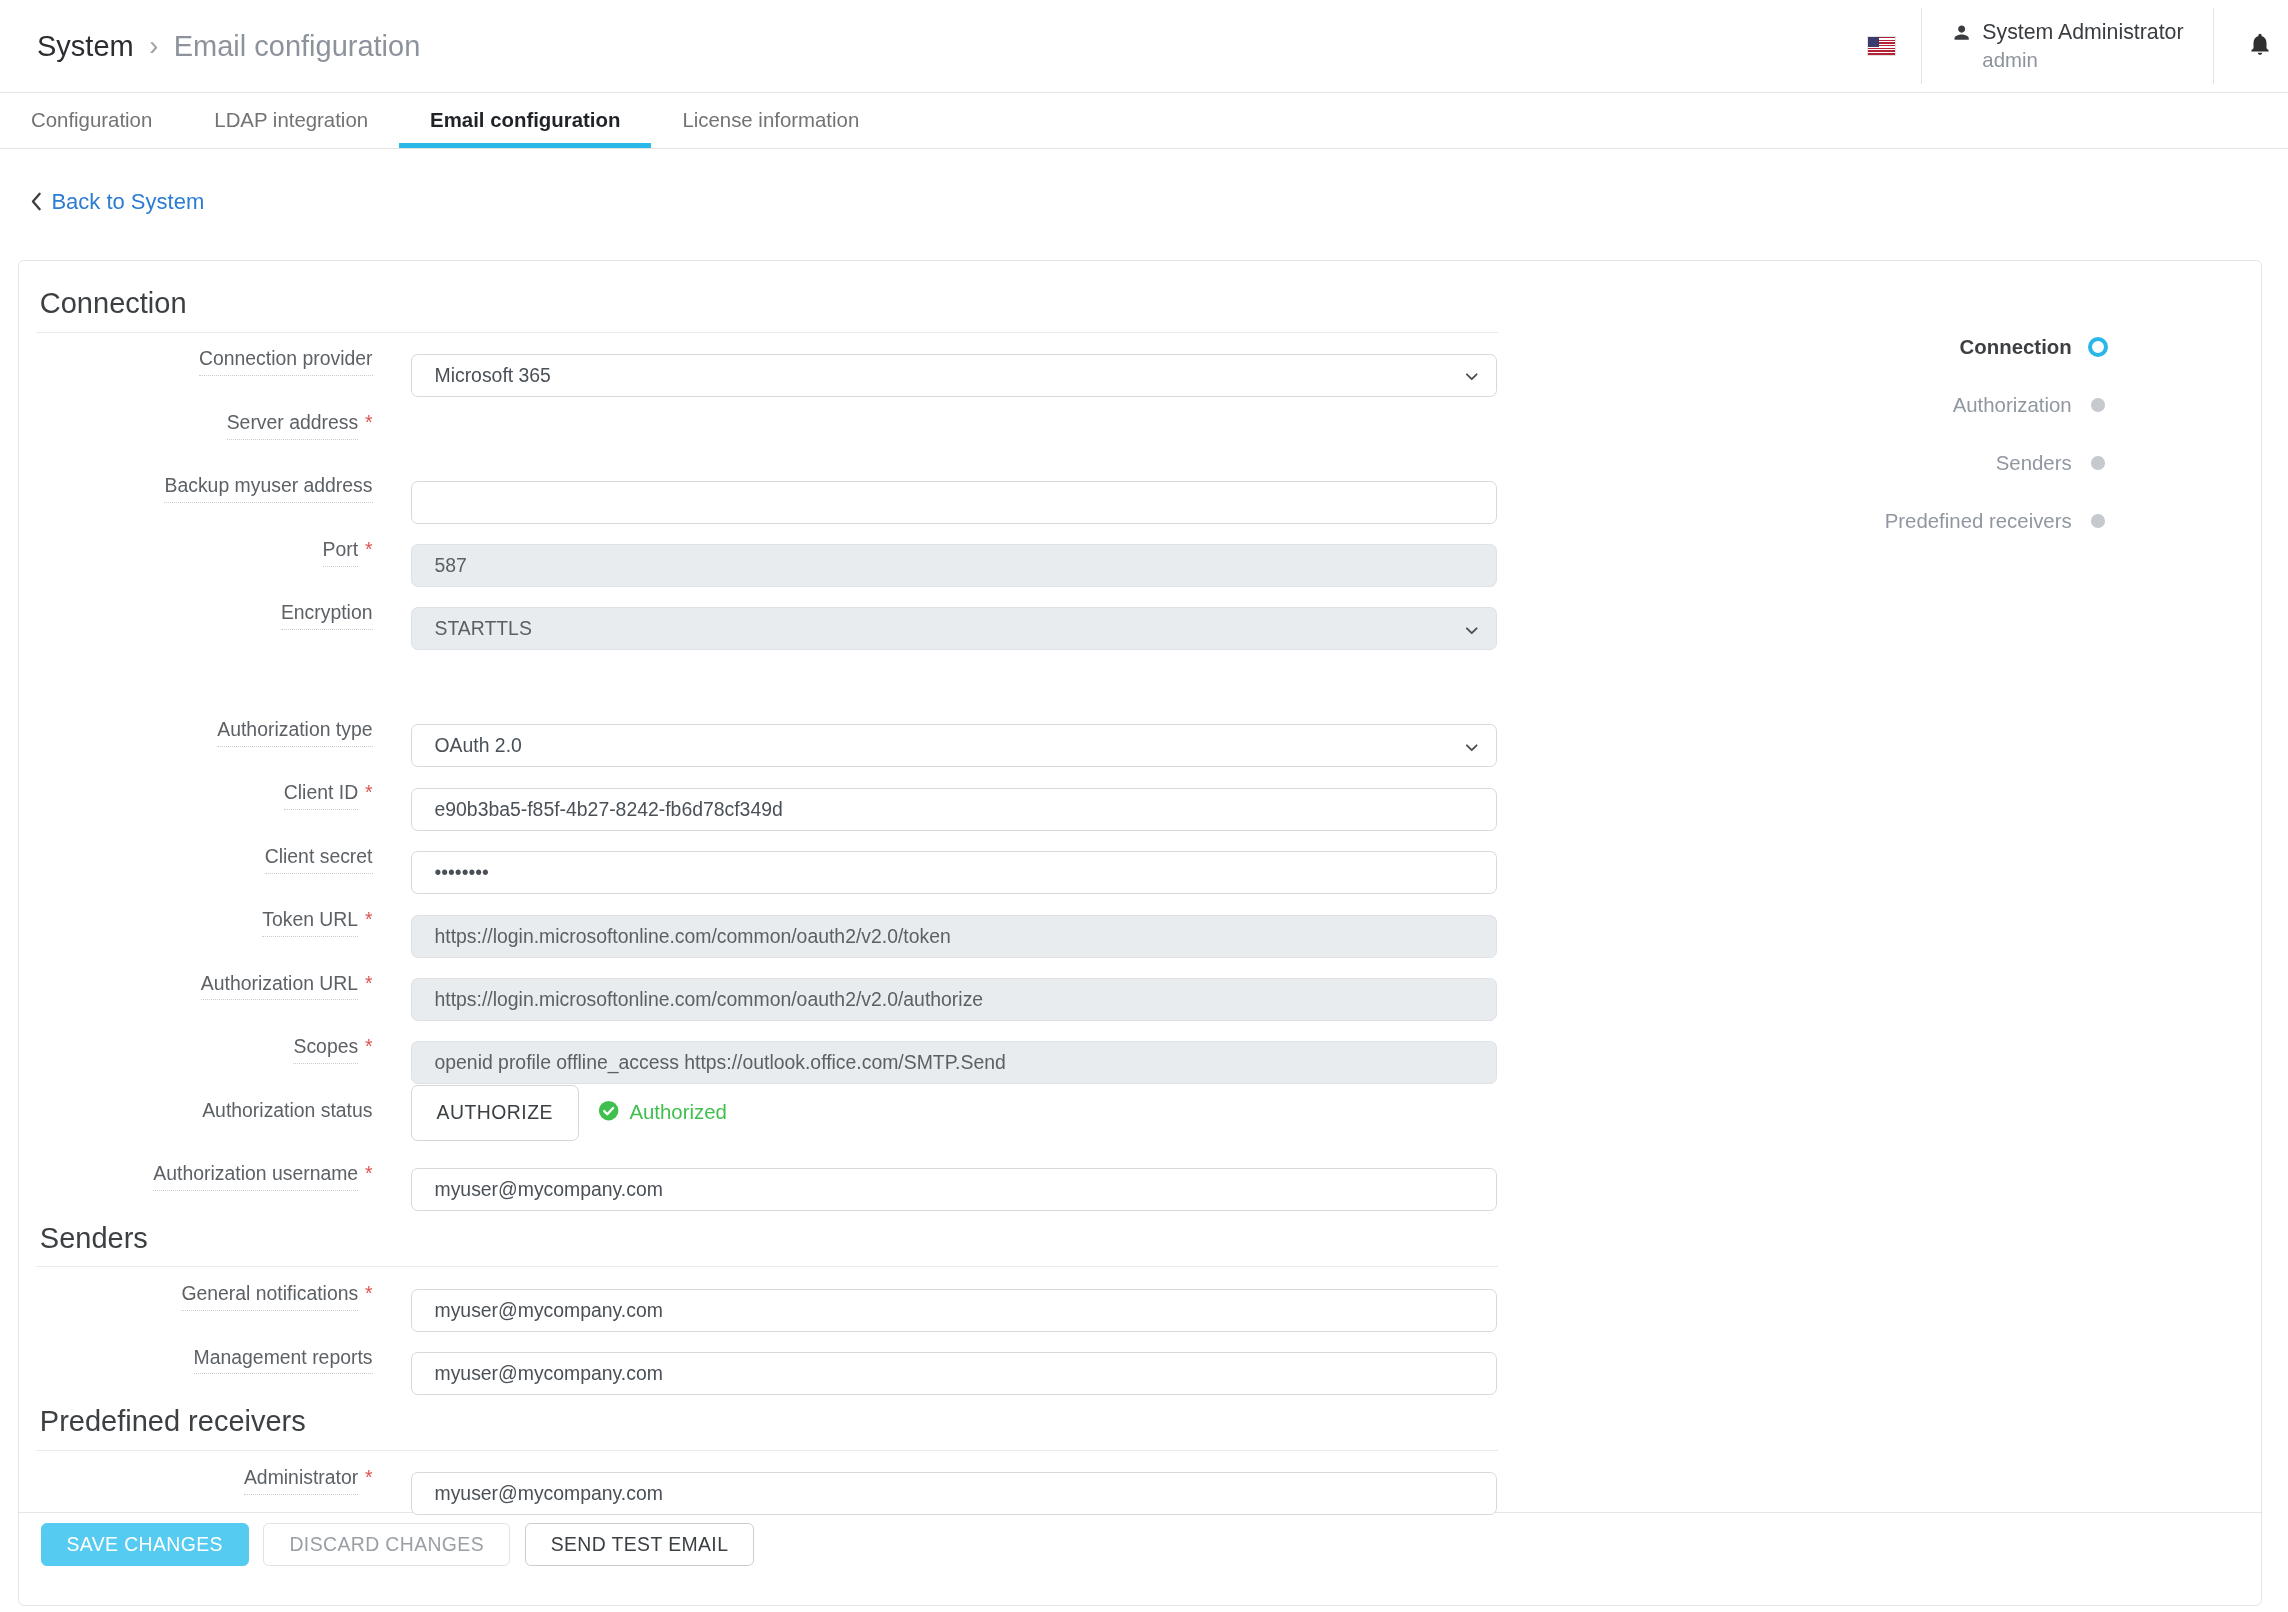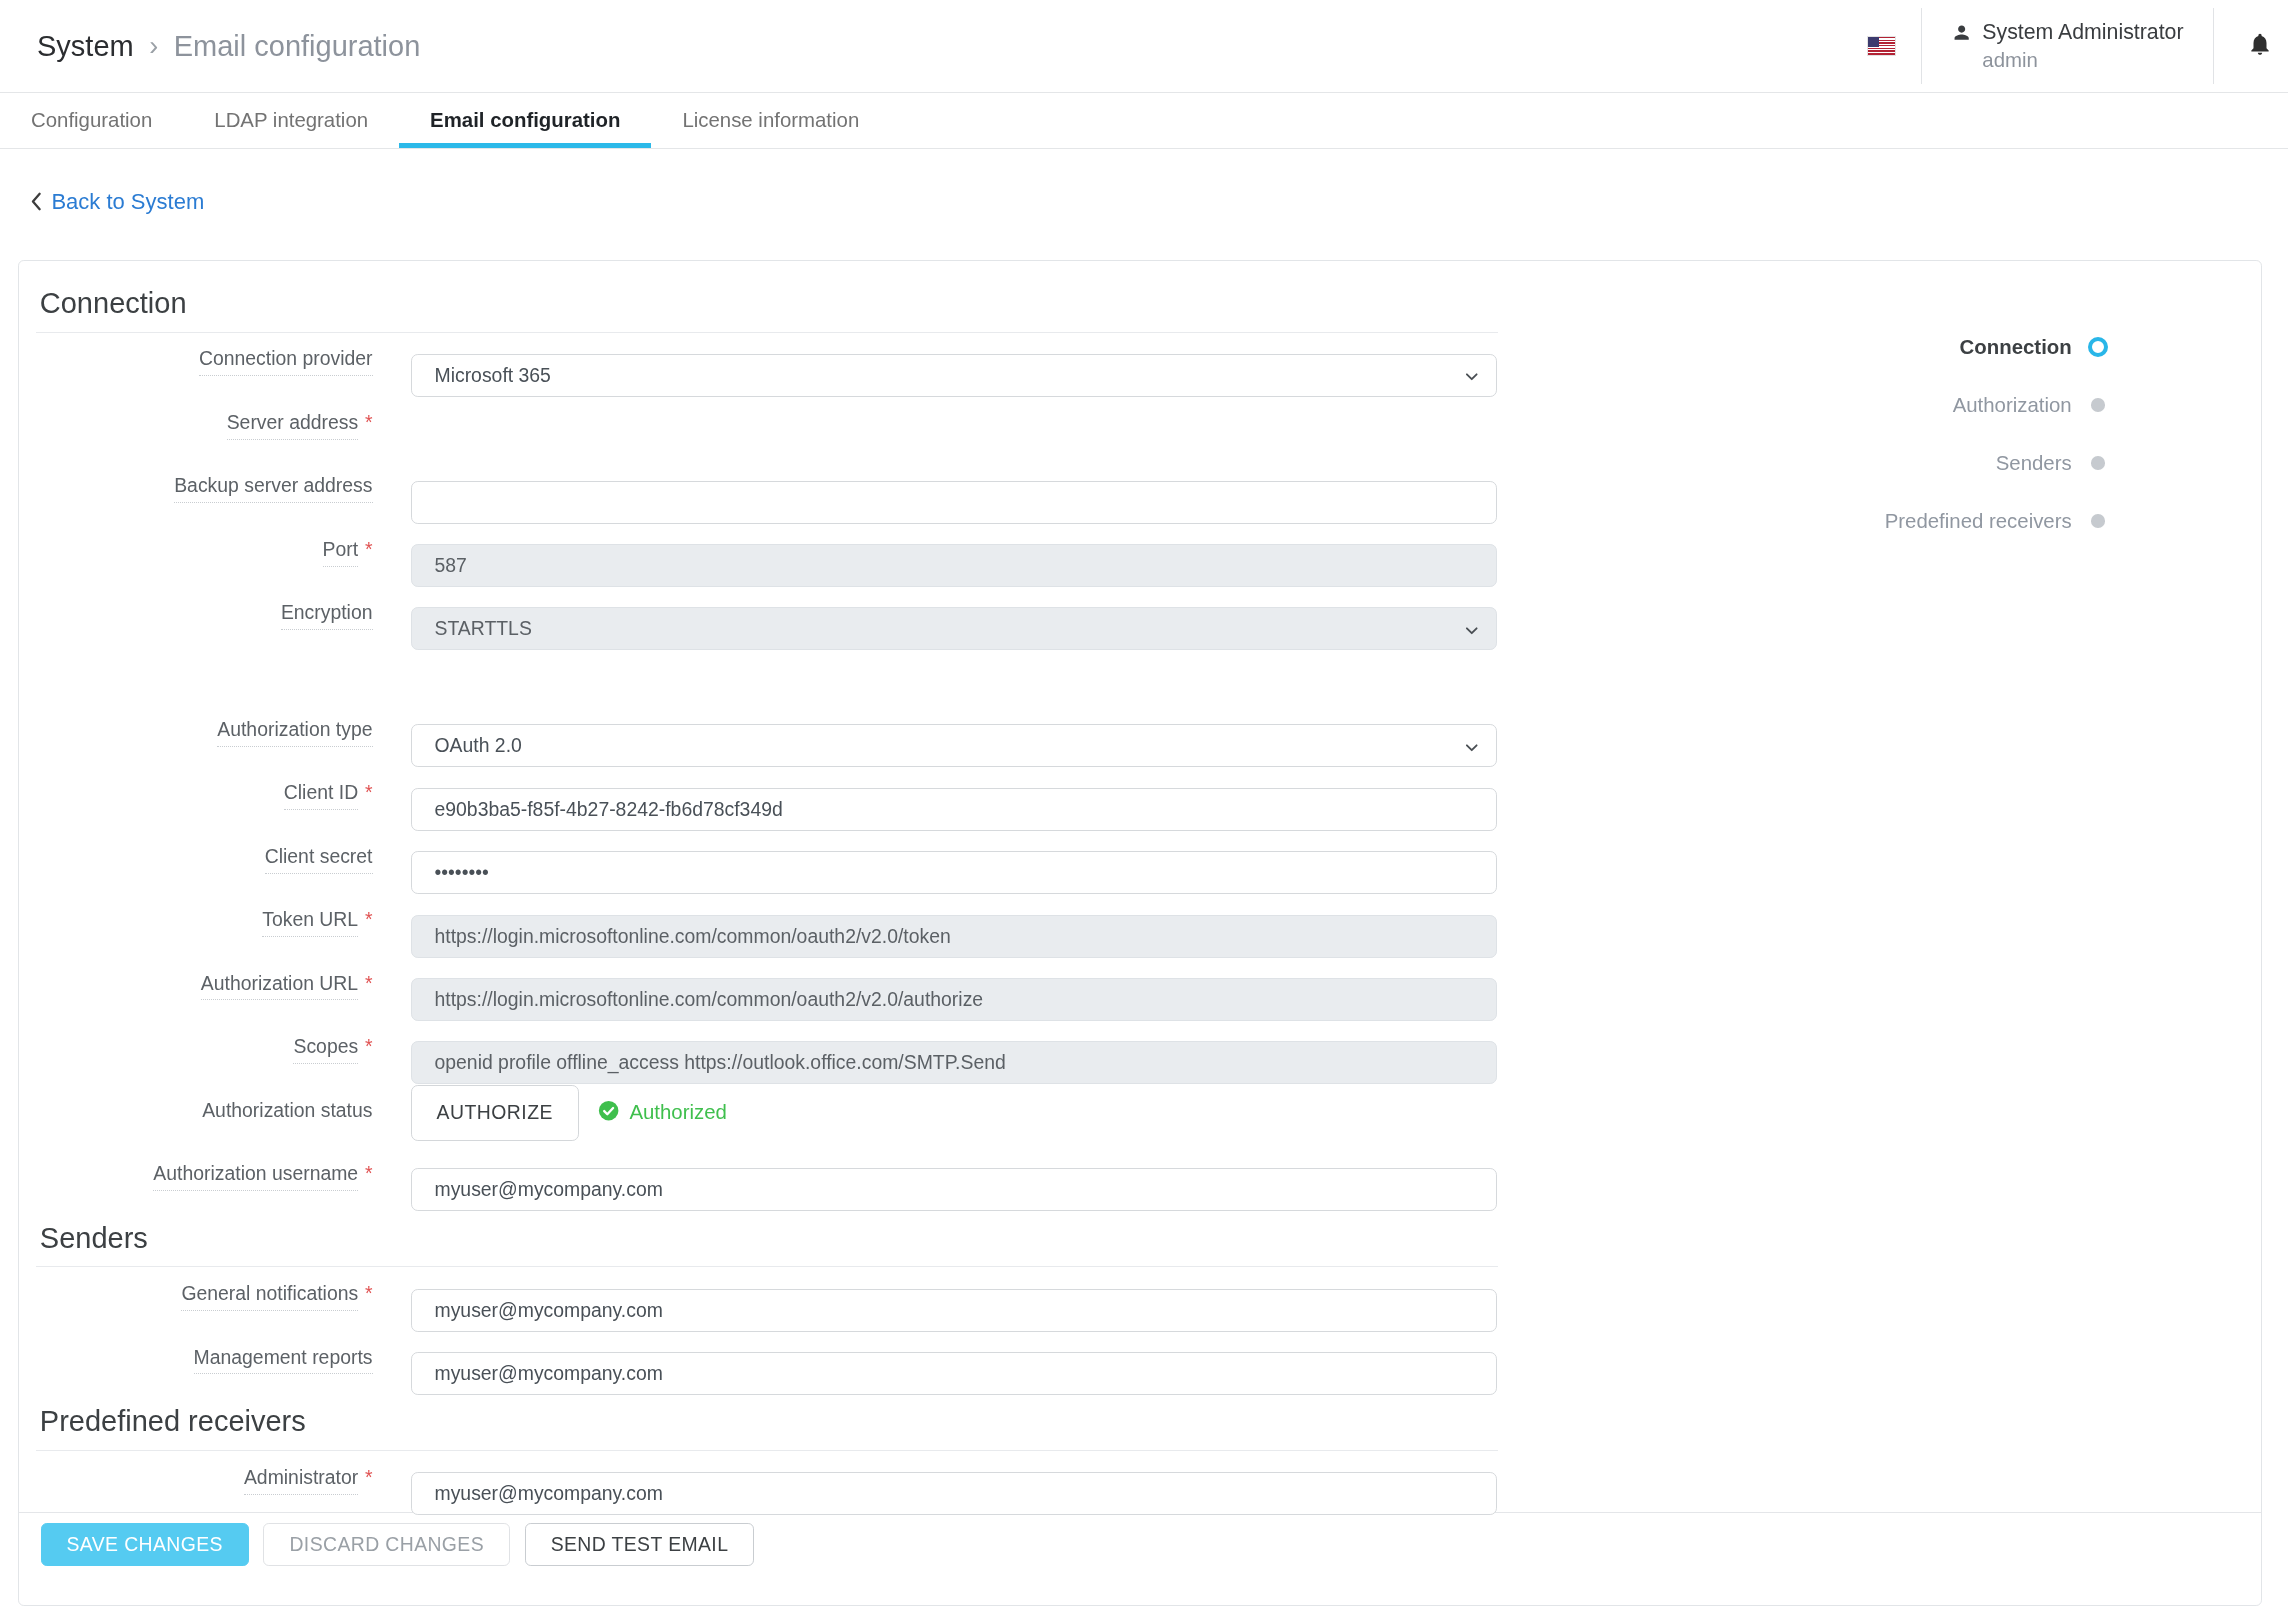--- a/index.html
+++ b/index.html
@@ -203,21 +203,21 @@
 
     <div class="row">
       <div class="row-label">
         <span class="label-text">Server address</span>
         <span class="asterisk">*</span>
       </div>
     </div>
 
     <div class="row">
       <div class="row-label">
-        <span class="label-text">Backup server address</span>
+        <span class="label-text">Backup myuser address</span>
       </div>
       <input class="ctl" type="text" value="" style="">
     </div>
 
     <div class="row">
       <div class="row-label">
         <span class="label-text">Port</span>
         <span class="asterisk">*</span>
       </div>
       <input class="ctl disabled" type="text" disabled="" value="587" style="">

